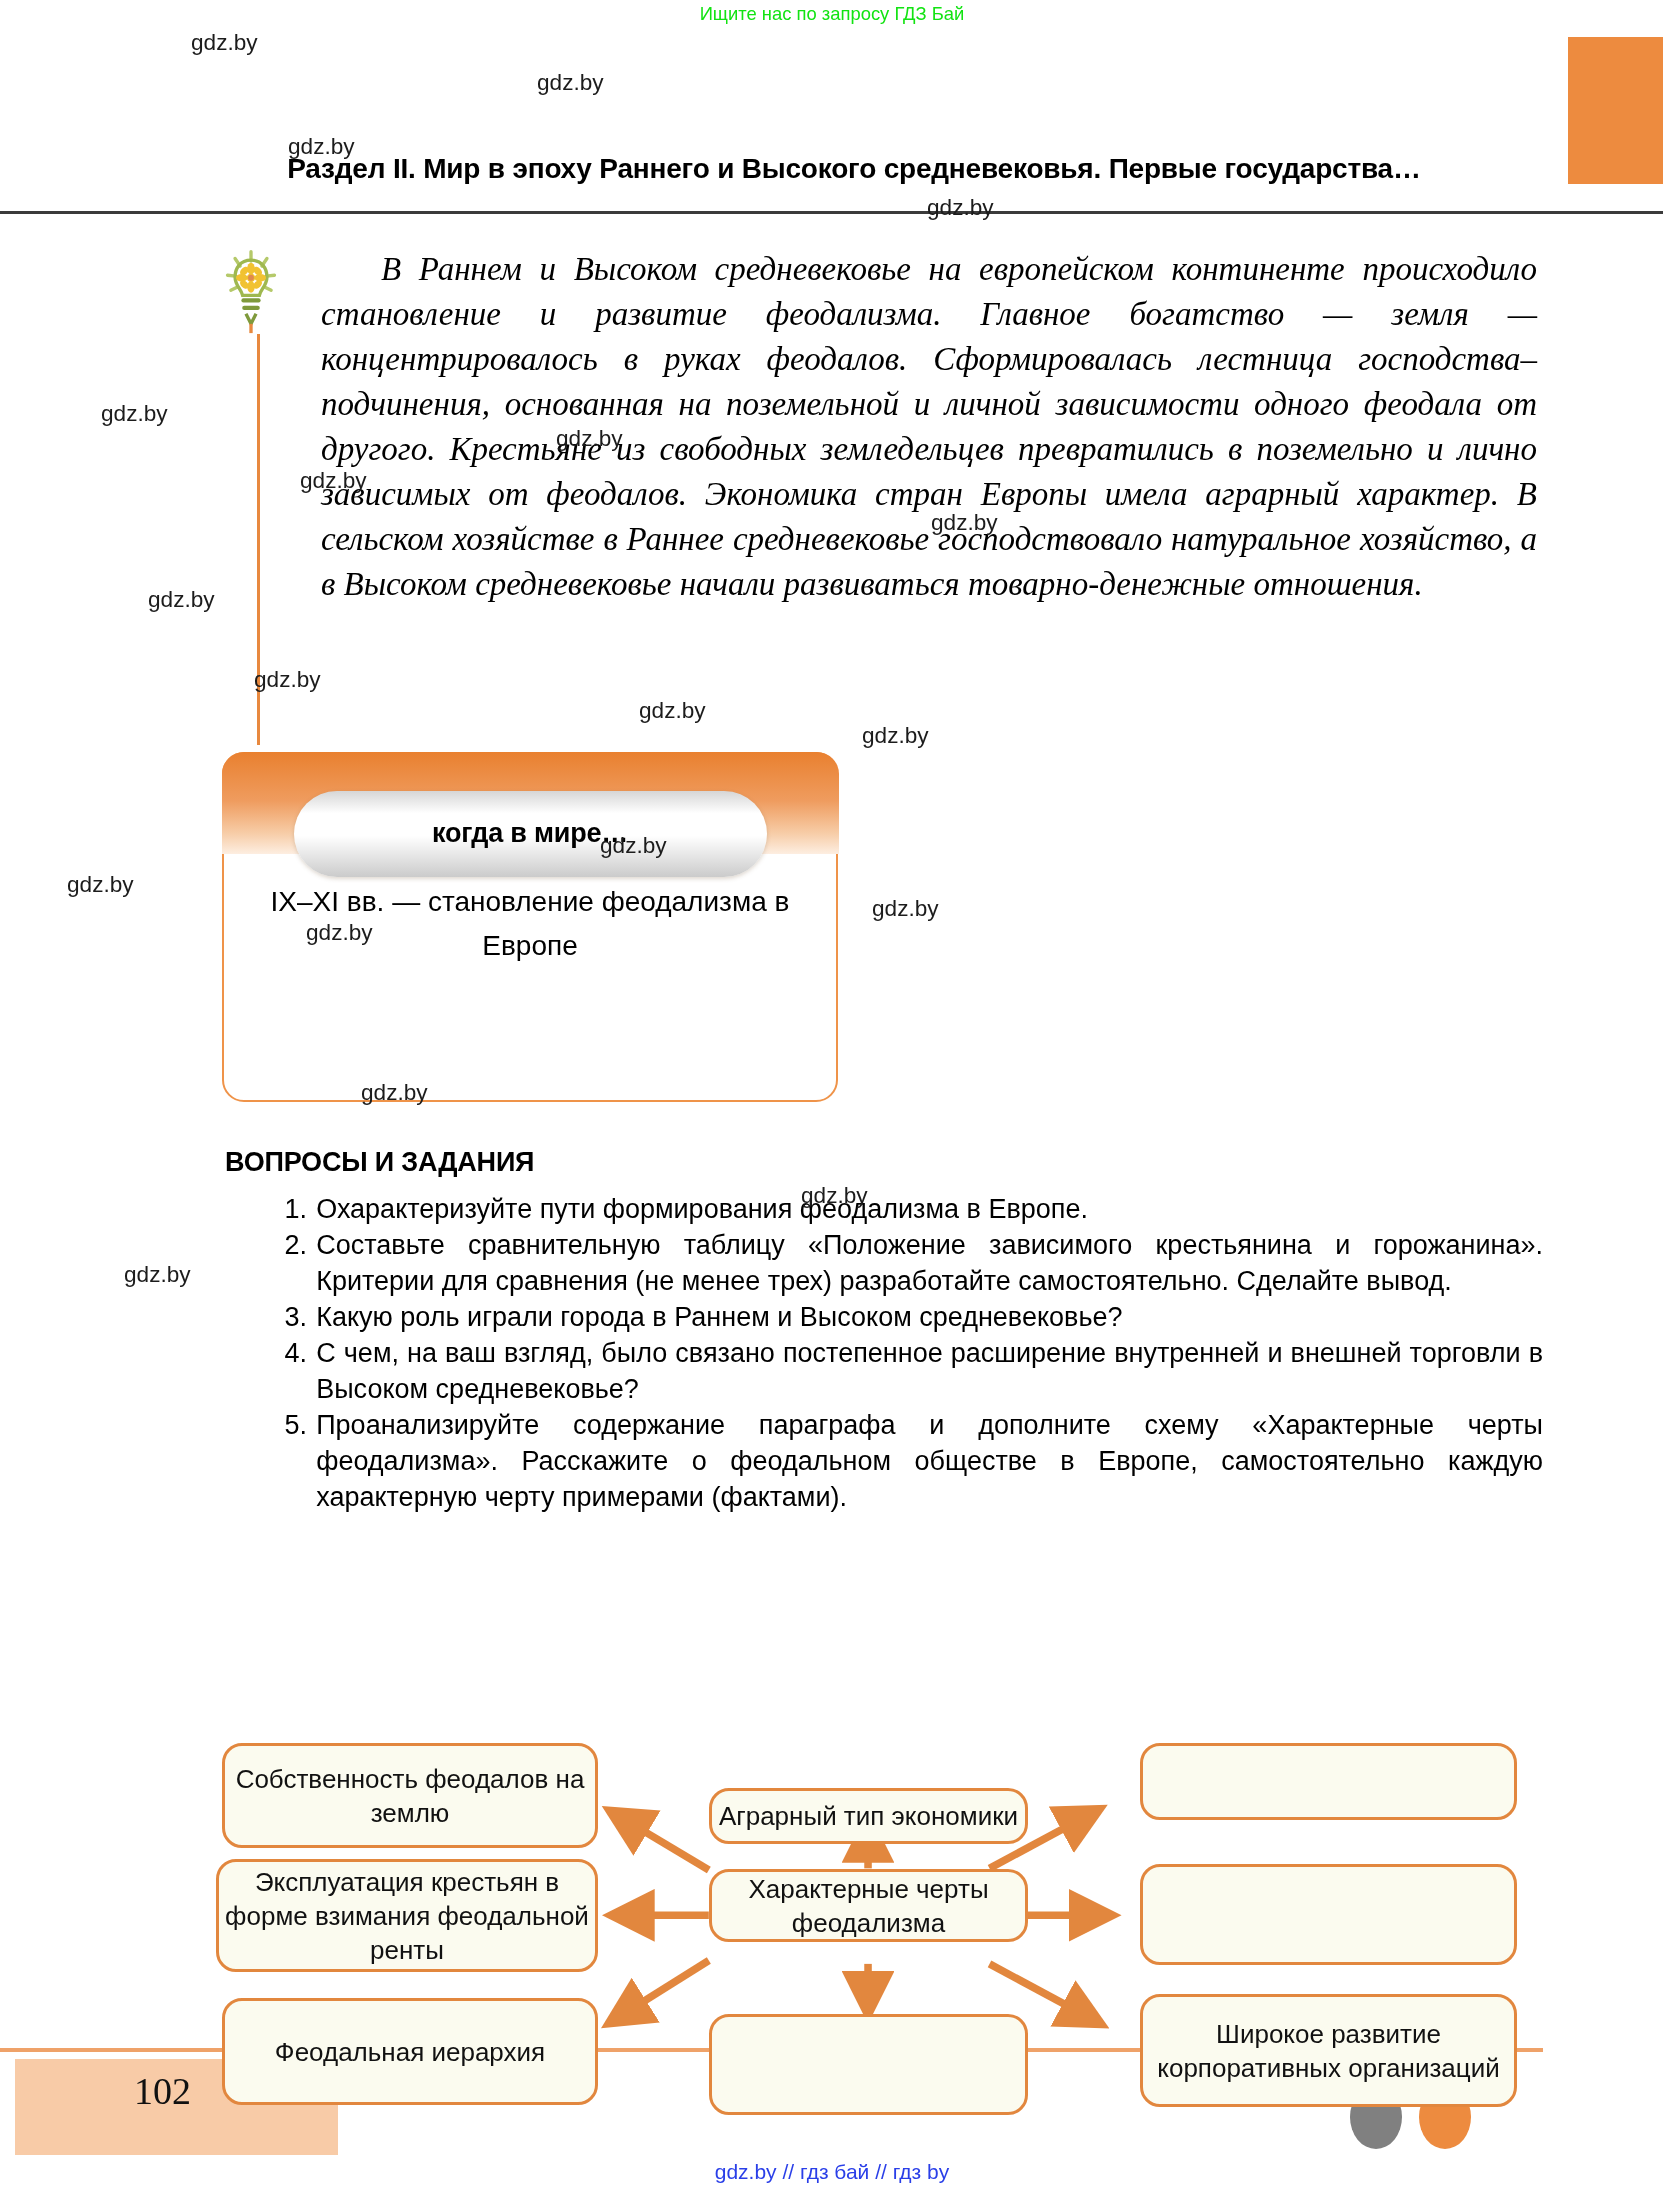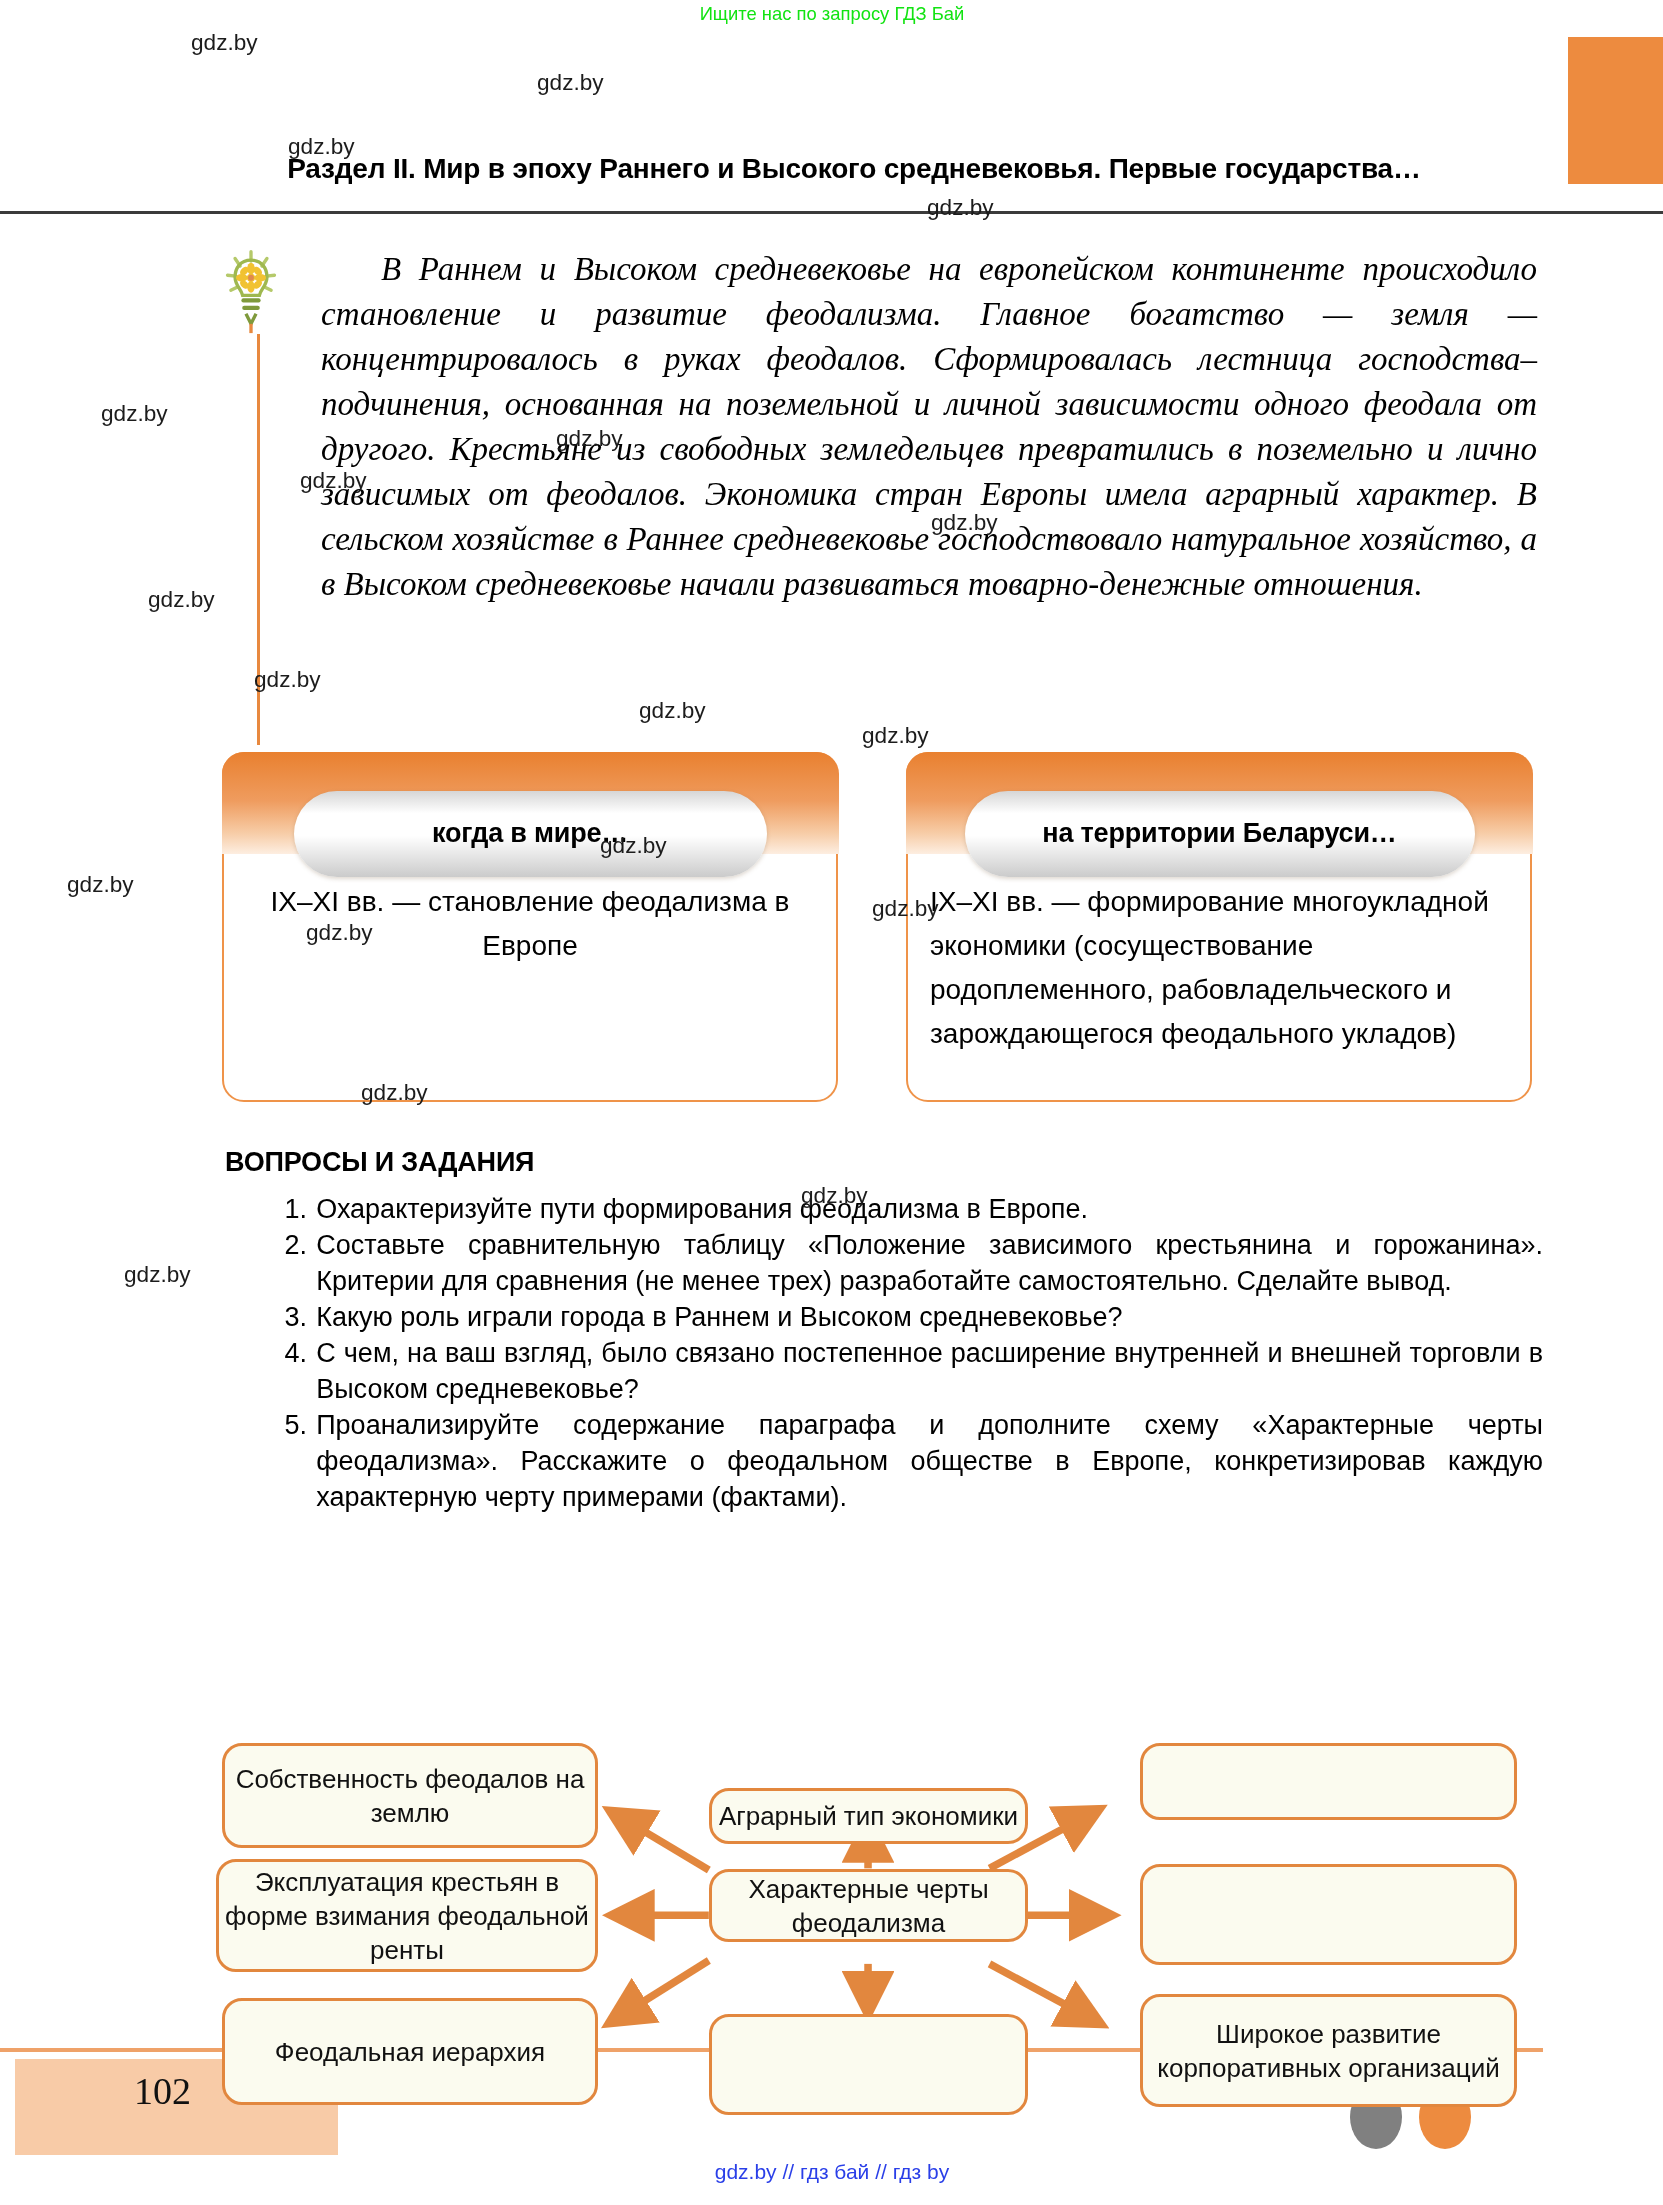--- a/index.html
+++ b/index.html
@@ -254,28 +254,20 @@
 
   <div class="card left">
     <div class="card-banner">
       <div class="pill">
         <span class="pill-label">когда в мире…</span>
       </div>
     </div>
     <div class="card-body">IX–XI вв. — становление феодализма в Европе</div>
   </div>
 
-  <div class="card right">
-    <div class="card-banner">
-      <div class="pill">
-        <span class="pill-label">на территории Беларуси…</span>
-      </div>
-    </div>
-    <div class="card-body">IX–XI вв. — формирование многоукладной экономики (сосуществование родоплеменного, рабовладельческого и зарождающегося феодального укладов)</div>
-  </div>
 
   <div class="q-head">ВОПРОСЫ И ЗАДАНИЯ</div>
   <div class="q-list">
     <div class="q-item">
       <span class="q-num">1.</span>
       <span class="q-txt nojust">Охарактеризуйте пути формирования феодализма в Европе.</span>
     </div>
     <div class="q-item">
       <span class="q-num">2.</span>
       <span class="q-txt">Составьте сравнительную таблицу «Положение зависимого крестьянина и горожанина». Критерии для сравнения (не менее трех) разработайте самостоятельно. Сделайте вывод.</span>
@@ -283,21 +275,21 @@
     <div class="q-item">
       <span class="q-num">3.</span>
       <span class="q-txt nojust">Какую роль играли города в Раннем и Высоком средневековье?</span>
     </div>
     <div class="q-item">
       <span class="q-num">4.</span>
       <span class="q-txt">С чем, на ваш взгляд, было связано постепенное расширение внутренней и внешней торговли в Высоком средневековье?</span>
     </div>
     <div class="q-item">
       <span class="q-num">5.</span>
-      <span class="q-txt">Проанализируйте содержание параграфа и дополните схему «Характерные черты феодализма». Расскажите о феодальном обществе в Европе, конкретизировав каждую характерную черту примерами (фактами).</span>
+      <span class="q-txt">Проанализируйте содержание параграфа и дополните схему «Характерные черты феодализма». Расскажите о феодальном обществе в Европе, самостоятельно каждую характерную черту примерами (фактами).</span>
     </div>
   </div>
 
   <div class="scheme">
 
     <svg width="1664" height="486" style="position:absolute;left:0;top:0;z-index:1" viewBox="0 0 1984 580">
       <defs>
         <marker id="ah" markerWidth="7" markerHeight="7" refX="5.6" refY="3.5" orient="auto">
           <path d="M0,0 L7,3.5 L0,7 z" fill="#e2873e"></path>
         </marker>

